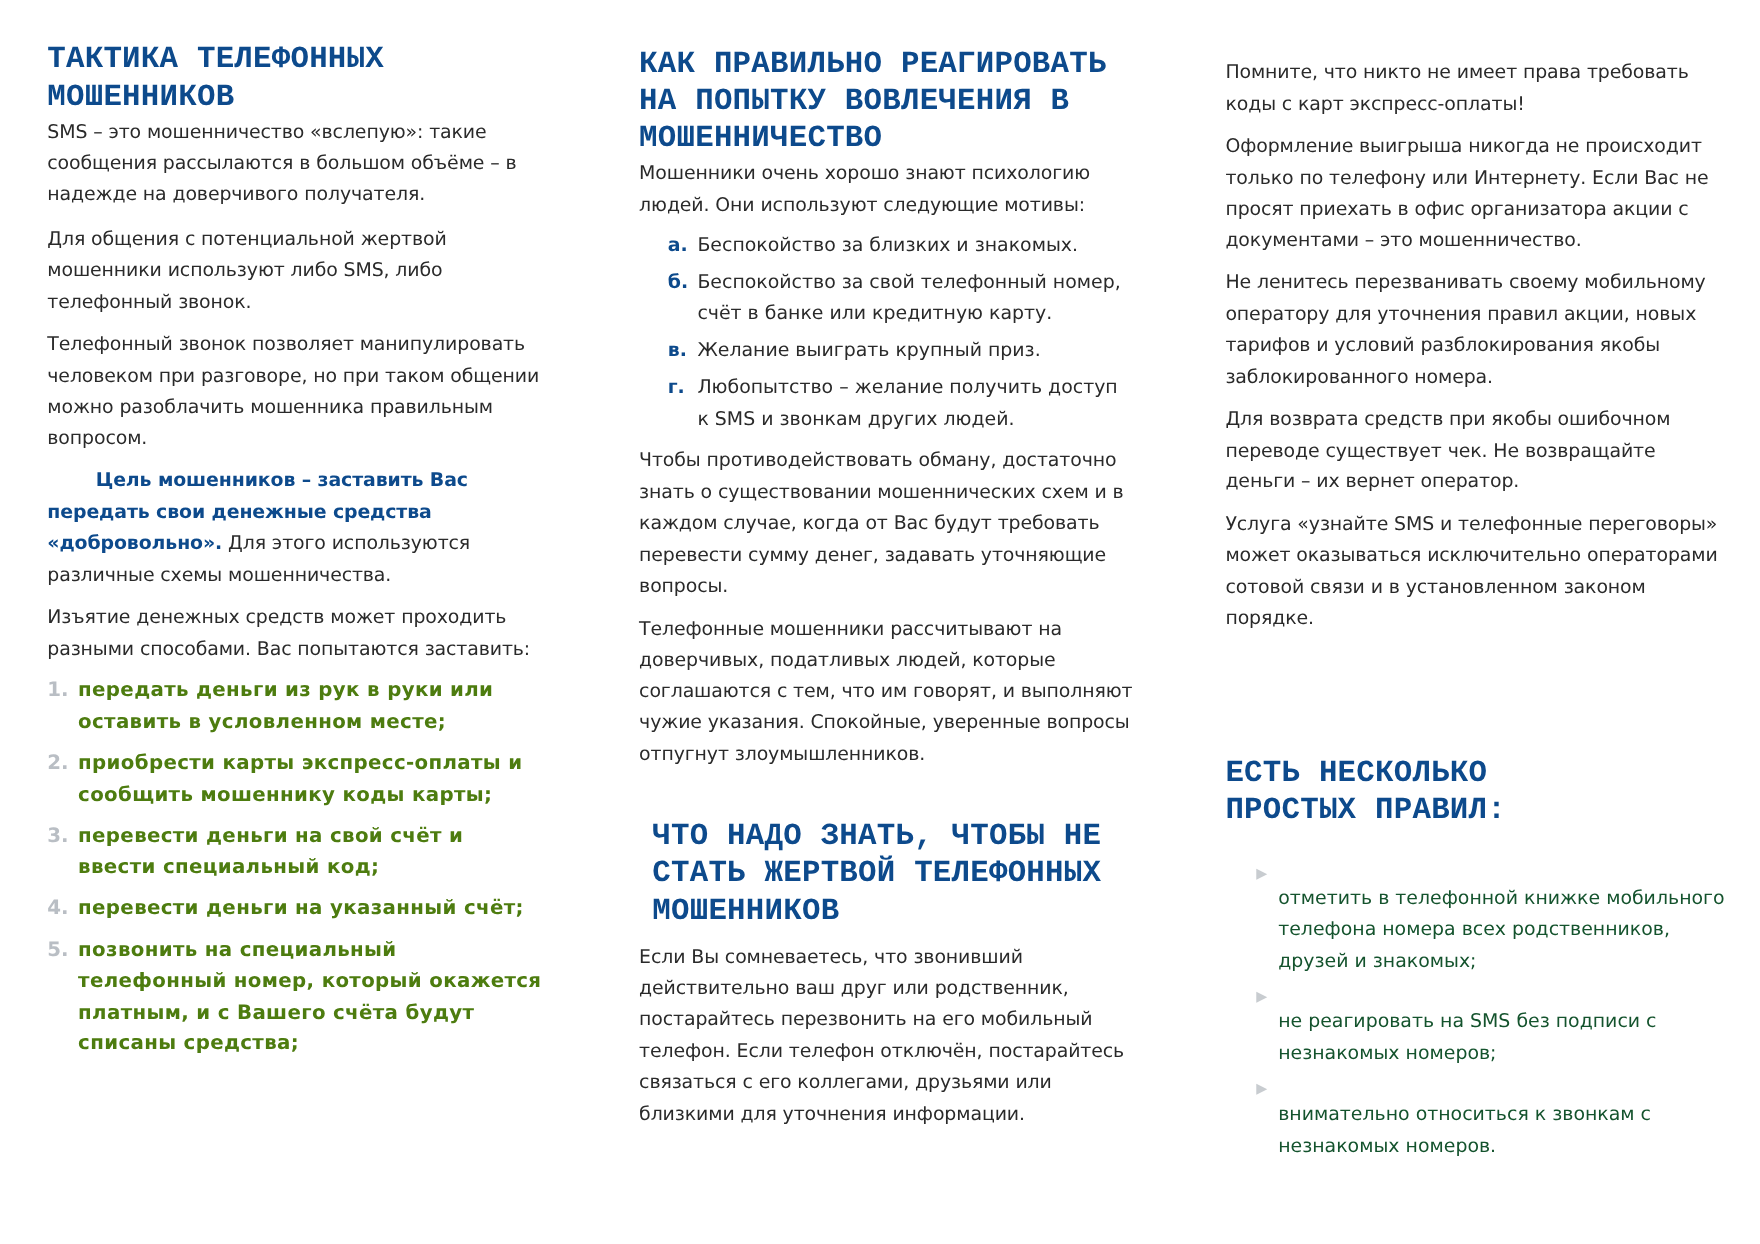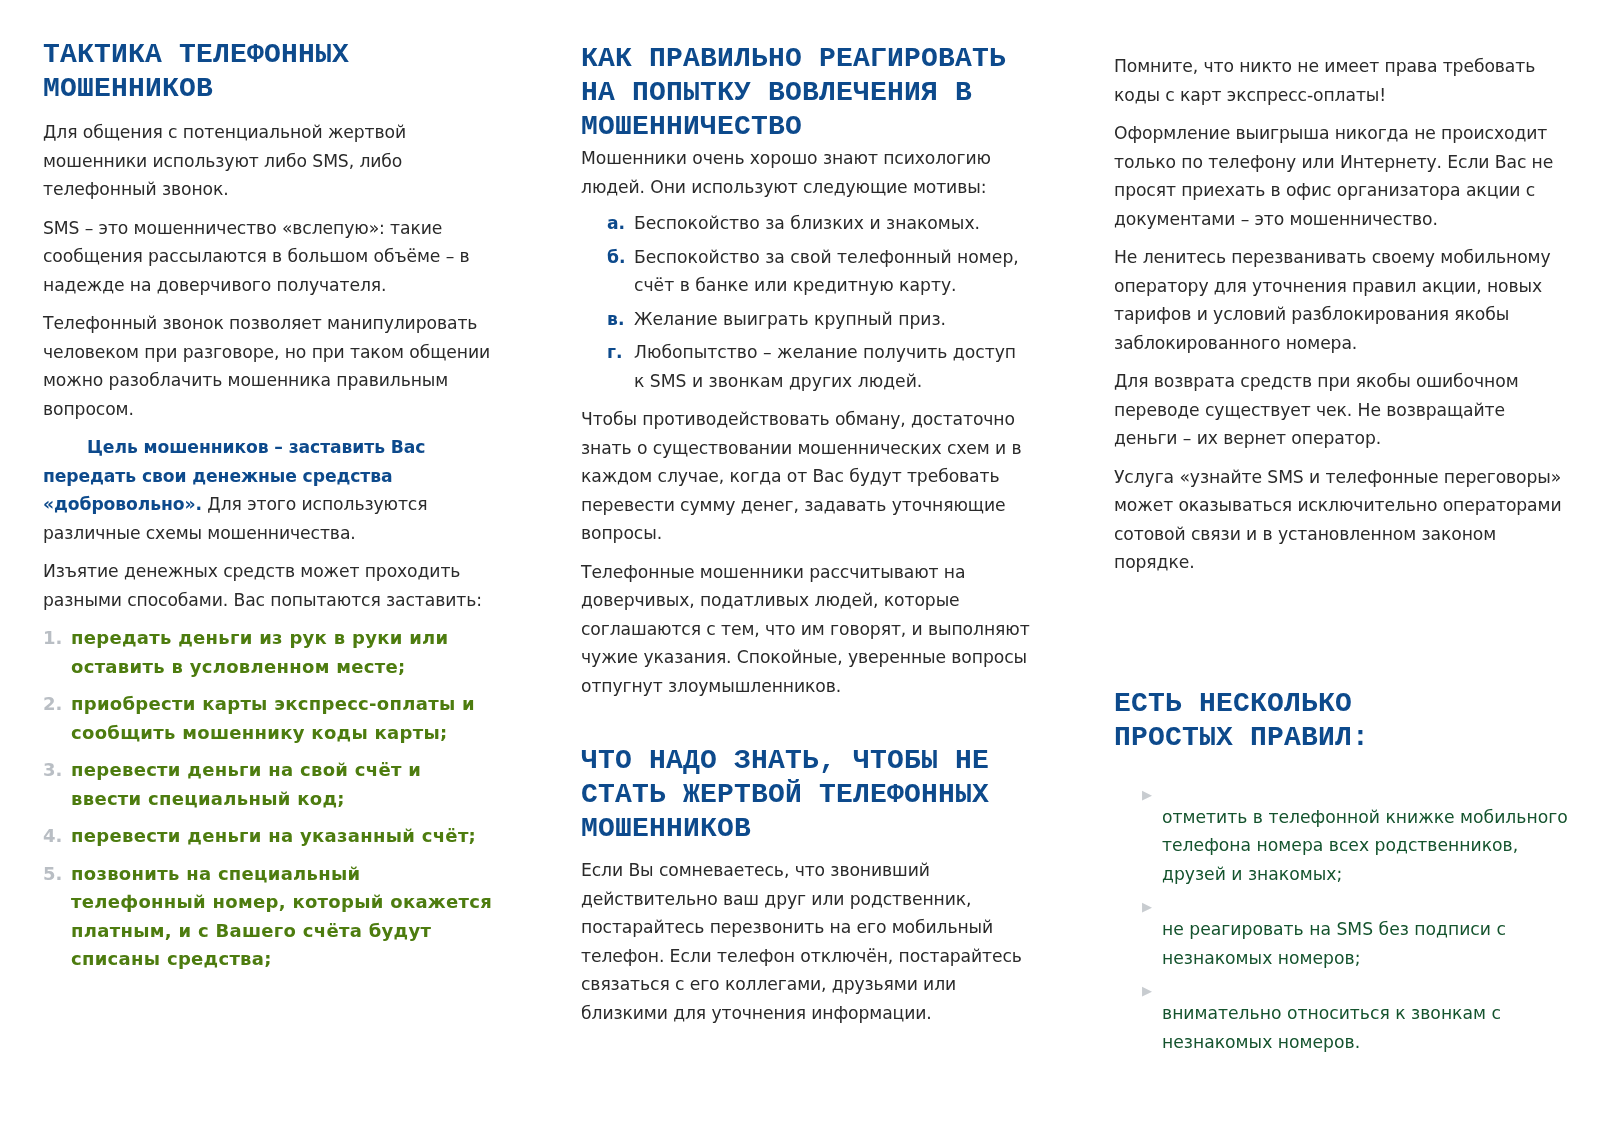--- a/index.html
+++ b/index.html
@@ -29,22 +29,22 @@
   .bul-list { list-style: none; margin: 26px 0 0 28px; }
   .bul-list li { display: flex; font-size: 17.2px; line-height: 28.5px; margin-bottom: 5px; }
   .bul-list .mk { width: 20px; flex: none; color: #c8ccd0; font-size: 13px; line-height: 28.5px; }
   .bul-list .tx { color: #14532d; margin-top: 22px; }
 </style>
 </head>
 <body>
 
 <div id="col1" class="col" style="top:38px;">
   <h2 class="h" style="width:360px;">ТАКТИКА ТЕЛЕФОННЫХ МОШЕННИКОВ</h2>
+  <p class="t">SMS – это мошенничество «вслепую»: такие сообщения рассылаются в большом объёме – в надежде на доверчивого получателя.</p>
   <p class="t" style="margin-top:12px;">Для общения с потенциальной жертвой мошенники используют либо SMS, либо телефонный звонок.</p>
-  <p class="t">SMS – это мошенничество «вслепую»: такие сообщения рассылаются в большом объёме – в надежде на доверчивого получателя.</p>
   <p class="t">Телефонный звонок позволяет манипулировать человеком при разговоре, но при таком общении можно разоблачить мошенника правильным вопросом.</p>
   <p class="t">
     <span class="blue-b">Цель мошенников – заставить Вас передать свои денежные средства «добровольно».</span><span> Для этого используются различные схемы мошенничества.</span>
   </p>
   <p class="t">Изъятие денежных средств может проходить разными способами. Вас попытаются заставить:</p>
   <ol class="num-list">
     <li>
         <span class="n">1.</span>
         <span class="tx">передать деньги из рук в руки или оставить в условленном месте;</span>
       </li>
@@ -83,21 +83,21 @@
         <span class="n">в.</span>
         <span class="tx">Желание выиграть крупный приз.</span>
       </li>
     <li>
         <span class="n">г.</span>
         <span class="tx">Любопытство – желание получить доступ к SMS и звонкам других людей.</span>
       </li>
   </ol>
   <p class="t">Чтобы противодействовать обману, достаточно знать о существовании мошеннических схем и в каждом случае, когда от Вас будут требовать перевести сумму денег, задавать уточняющие вопросы.</p>
   <p class="t">Телефонные мошенники рассчитывают на доверчивых, податливых людей, которые соглашаются с тем, что им говорят, и выполняют чужие указания. Спокойные, уверенные вопросы отпугнут злоумышленников.</p>
-  <h2 class="h" style="margin-top:44px;width:420px;">ЧТО НАДО ЗНАТЬ, ЧТОБЫ НЕ СТАТЬ ЖЕРТВОЙ ТЕЛЕФОННЫХ МОШЕННИКОВ</h2>
+  <h2 class="h" style="margin-top:44px;width:420px;margin-left:12px;">ЧТО НАДО ЗНАТЬ, ЧТОБЫ НЕ СТАТЬ ЖЕРТВОЙ ТЕЛЕФОННЫХ МОШЕННИКОВ</h2>
   <p class="t" style="margin-top:10px;">Если Вы сомневаетесь, что звонивший действительно ваш друг или родственник, постарайтесь перезвонить на его мобильный телефон. Если телефон отключён, постарайтесь связаться с его коллегами, друзьями или близкими для уточнения информации.</p>
 </div>
 
 <div id="col3" class="col" style="top:52px;">
   <p class="t">Помните, что никто не имеет права требовать коды с карт экспресс-оплаты!</p>
   <p class="t">Оформление выигрыша никогда не происходит только по телефону или Интернету. Если Вас не просят приехать в офис организатора акции с документами – это мошенничество.</p>
   <p class="t">Не ленитесь перезванивать своему мобильному оператору для уточнения правил акции, новых тарифов и условий разблокирования якобы заблокированного номера.</p>
   <p class="t">Для возврата средств при якобы ошибочном переводе существует чек. Не возвращайте деньги – их вернет оператор.</p>
   <p class="t">Услуга «узнайте SMS и телефонные переговоры» может оказываться исключительно операторами сотовой связи и в установленном законом порядке.</p>
   <h2 class="h" style="margin-top:110px;width:260px;">ЕСТЬ НЕСКОЛЬКО ПРОСТЫХ ПРАВИЛ:</h2>

